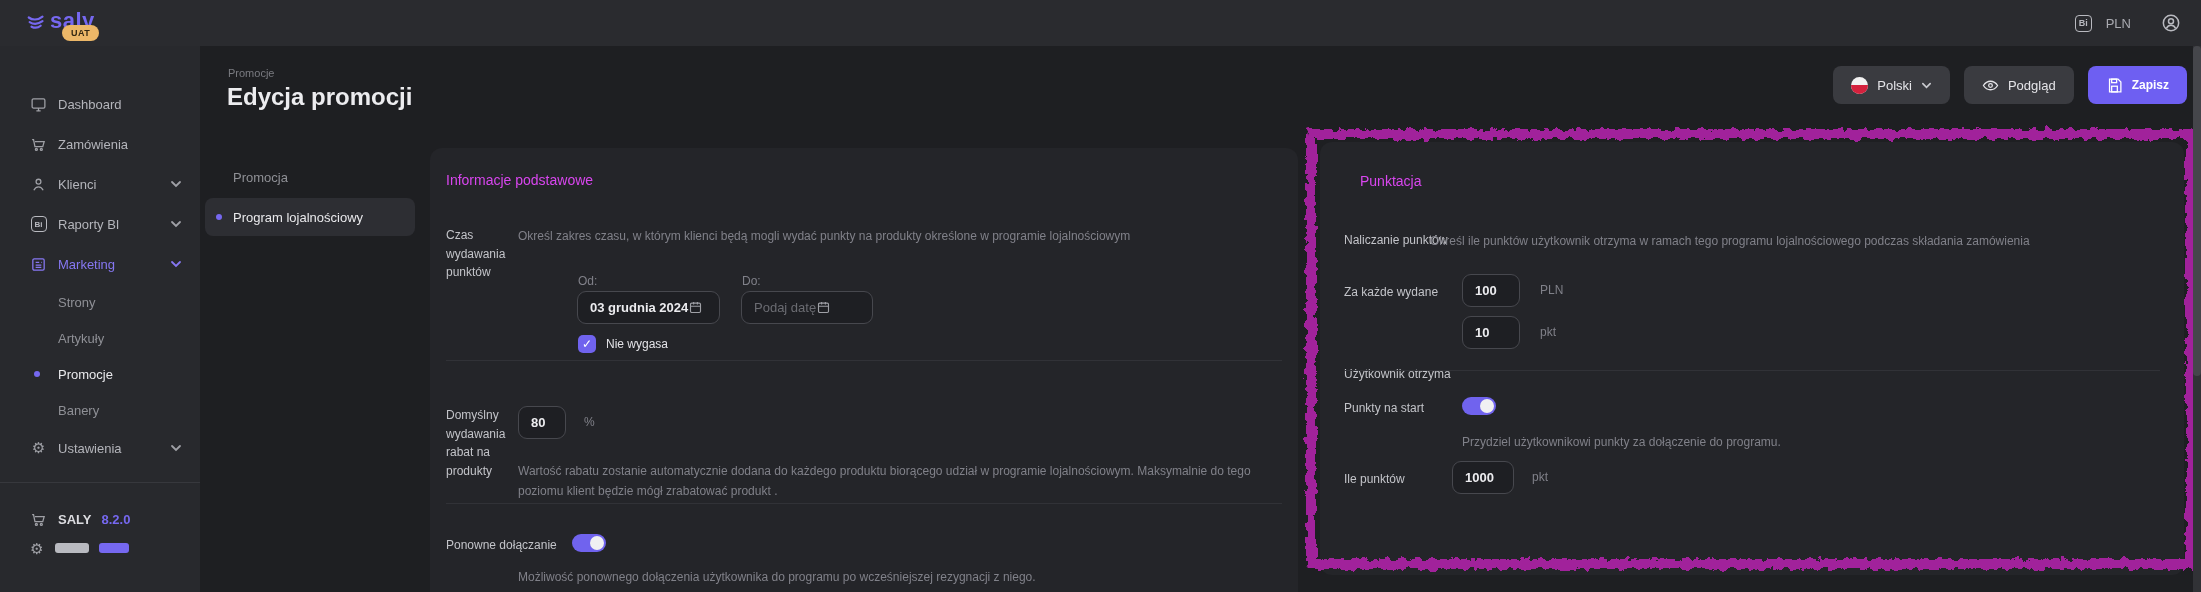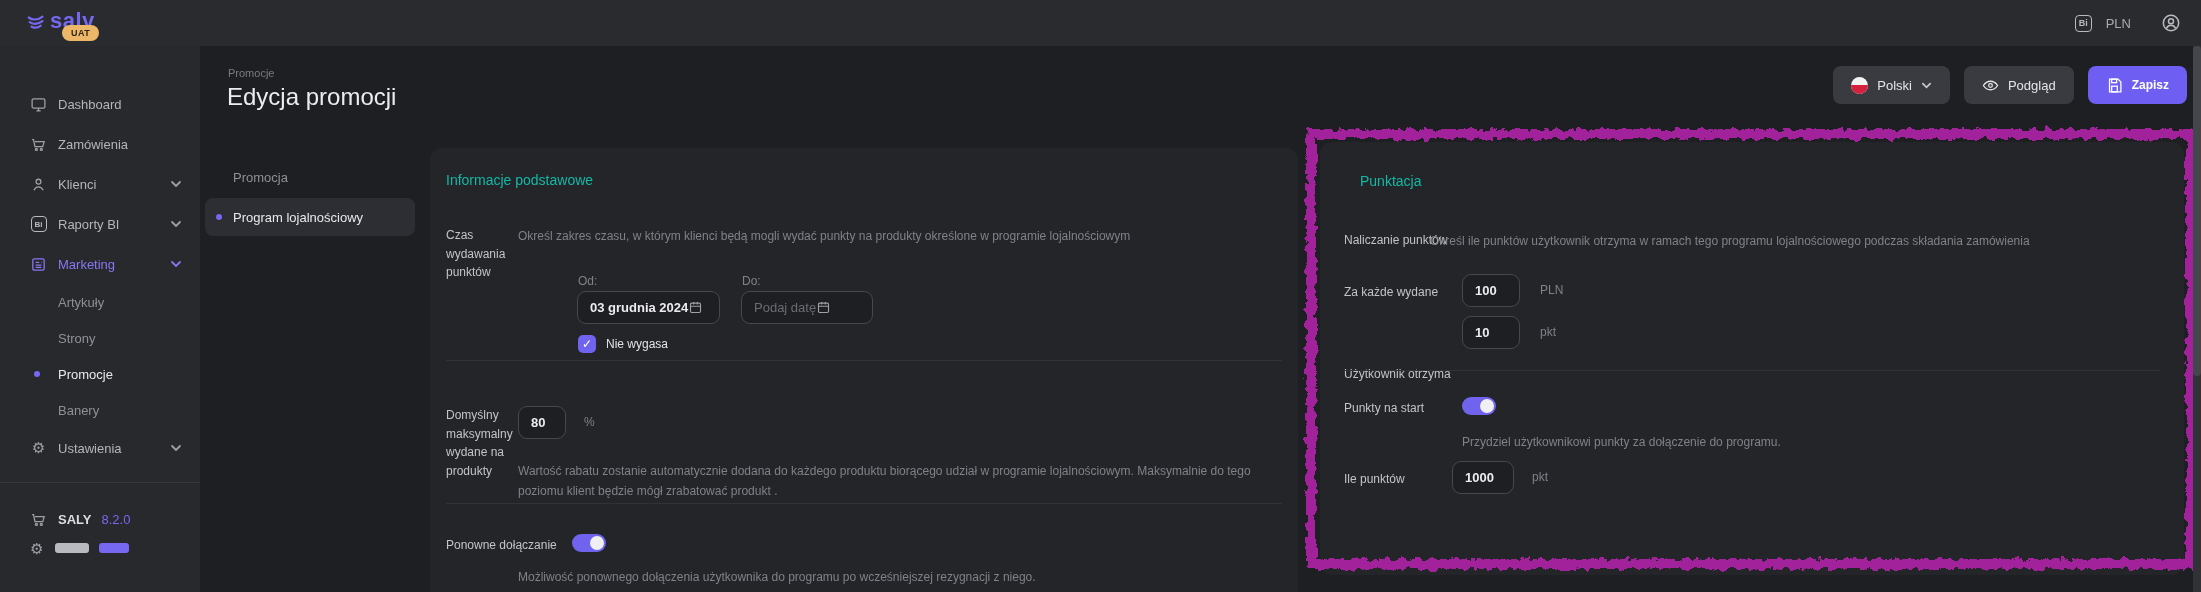--- a/index.html
+++ b/index.html
@@ -25,49 +25,49 @@
   .side-item .chev { width:12px; height:12px; color:#9fa0a6; }
   .side-item.active { color:#8677f2; }
   .side-item.active .icn, .side-item.active .chev { color:#8677f2; }
   .side-sub { height:36px; display:flex; align-items:center; padding-left:58px; color:#8f9096; font-size:13px; position:relative; cursor:pointer; }
   .side-sub.active { color:#e9e9ec; }
   .side-sub .dot { position:absolute; left:34px; width:6px; height:6px; border-radius:50%; background:#7668f0; }
   .side-divider { height:1px; background:#37383d; margin:14px 0 0 0; }
   .side-footer { height:40px; display:flex; align-items:center; padding-left:30px; margin-top:16px; font-size:13px; }
   .side-footer .icn { width:17px; height:17px; margin-right:11px; color:#9fa0a6; }
   .app-name { color:#dcdce0; font-weight:bold; margin-right:10px; }
-  .app-version { color:#7668f0; }
+  .app-version { color:#7668f0;font-weight:bold; }
   .side-footer-partial { height:20px; display:flex; align-items:flex-start; padding-left:30px; margin-top:2px; overflow:hidden; }
   .side-footer-partial .gear-sliver { font-size:15px; color:#9fa0a6; line-height:1; margin-right:12px; }
   .bar { height:10px; border-radius:3px; margin-top:2px; }
   .bar-gray { width:34px; background:#b9bac0; margin-right:10px; }
   .bar-purple { width:30px; background:#7668f0; }
 
   
   .breadcrumb { position:absolute; left:228px; top:67px; font-size:11px; color:#7a7b81; }
-  .page-title { position:absolute; left:227px; top:83px; font-size:24px; font-weight:normal; color:#ececef; }
+  .page-title { position:absolute; left:227px; top:83px; font-size:24px; font-weight:bold; color:#ececef; }
   .hdr-actions { position:absolute; right:14px; top:66px; display:flex; gap:14px; }
   .btn { height:38px; border-radius:8px; display:flex; align-items:center; justify-content:center; gap:9px; font-size:13px; color:#e4e4e8; background:#3a3b40; padding:0 18px; cursor:pointer; }
   .btn .chev { width:11px; height:11px; color:#c9cacf; }
   .btn-save { background:#6e5ff2; color:#fff; font-weight:bold; font-size:12px; }
   .flag { width:17px; height:17px; border-radius:50%; overflow:hidden; position:relative; background:#f2f2f2; }
   .flag::after { content:""; position:absolute; left:0; bottom:0; width:100%; height:50%; background:#d4213d; }
   .eye-icon, .save-icon { width:17px; height:17px; }
 
   
   .subnav { position:absolute; left:205px; top:158px; width:210px; z-index:1; }
   .subnav-item { height:38px; display:flex; align-items:center; padding-left:28px; font-size:13px; color:#8f9096; position:relative; border-radius:8px; cursor:pointer; }
   .subnav-item.active { background:#2d2e33; color:#e9e9ec; margin-top:2px; }
   .subnav-item .dot { position:absolute; left:11px; width:6px; height:6px; border-radius:50%; background:#7668f0; }
 
   
   .panel { position:absolute; background:#242529; border-radius:12px; }
   .panel-main { left:430px; top:148px; width:868px; height:460px; }
   .panel-points { left:1320px; top:142px; width:864px; height:433px; }
-  .panel h2 { font-size:14px; font-weight:500; color:#14b8a6; }
+  .panel h2 { font-size:14px; font-weight:500; color:#d946ef; }
   .panel-main h2 { position:absolute; left:16px; top:24px; }
   .panel-points h2 { position:absolute; left:40px; top:31px;text-align:right; }
   .flabel { font-size:12px; color:#c3c4c9; line-height:1.55; }
   .fdesc { font-size:12px; color:#808189; line-height:1.7; }
   .divider { position:absolute; height:1px; background:#313237; }
 
   .tinput { background:#1e1f23; border:1px solid #47484e; border-radius:9px; color:#ececef; font-size:13px; font-weight:bold; display:flex; align-items:center; padding:0 12px; height:33px; }
   .unit { font-size:12px; color:#808189; margin-left:10px; }
   .date-input { width:143px; justify-content:flex-start; font-weight:bold; }
   .date-input.placeholder { color:#6b6c72; font-weight:normal; width:132px; }
@@ -175,24 +175,24 @@
           <path d="M8 9h5M8 13h8M8 16h8M16 9h1"></path>
         </svg>
     </span>
     <span class="lbl">Marketing</span>
     <svg class="chev" viewBox="0 0 12 12" fill="none" stroke="currentColor" stroke-width="1.8" stroke-linecap="round">
         <path d="M2 4l4 4 4-4"></path>
       </svg>
   </div>
 
   <div class="side-sub">
+      <span>Strony</span>
+    </div>
+  <div class="side-sub">
       <span>Artykuły</span>
-    </div>
-  <div class="side-sub">
-      <span>Strony</span>
     </div>
   <div class="side-sub active">
     <span class="dot"></span>
     <span>Promocje</span>
   </div>
   <div class="side-sub">
       <span>Banery</span>
     </div>
 
   <div class="side-item">
@@ -288,21 +288,21 @@
 
   <div class="abs" style="left:148px; top:187px; display:flex; align-items:center; gap:10px;">
     <span class="checkbox">
         <span>✓</span>
       </span>
     <span class="flabel" style="color:#e3e3e7">Nie wygasa</span>
   </div>
 
   <div class="divider" style="left:16px; top:212px; width:836px;"></div>
 
-  <div class="abs flabel" style="left:16px; top:258px; width:72px;">Domyślny maksymalny wydane na produkty</div>
+  <div class="abs flabel" style="left:16px; top:258px; width:72px;">Domyślny wydawania rabat na produkty</div>
   <div class="abs tinput" style="left:88px; top:258px; width:48px;">
       <span>80</span>
     </div>
   <div class="abs unit" style="left:144px; top:267px;">%</div>
   <div class="abs fdesc" style="left:88px; top:313px; width:760px;">Wartość rabatu zostanie automatycznie dodana do każdego produktu biorącego udział w programie lojalnościowym. Maksymalnie do tego poziomu klient będzie mógł zrabatować produkt .</div>
 
   <div class="divider" style="left:16px; top:355px; width:836px;"></div>
 
   <div class="abs flabel" style="left:16px; top:388px;">Ponowne dołączanie</div>
   <div class="abs toggle" style="left:142px; top:386px;">

